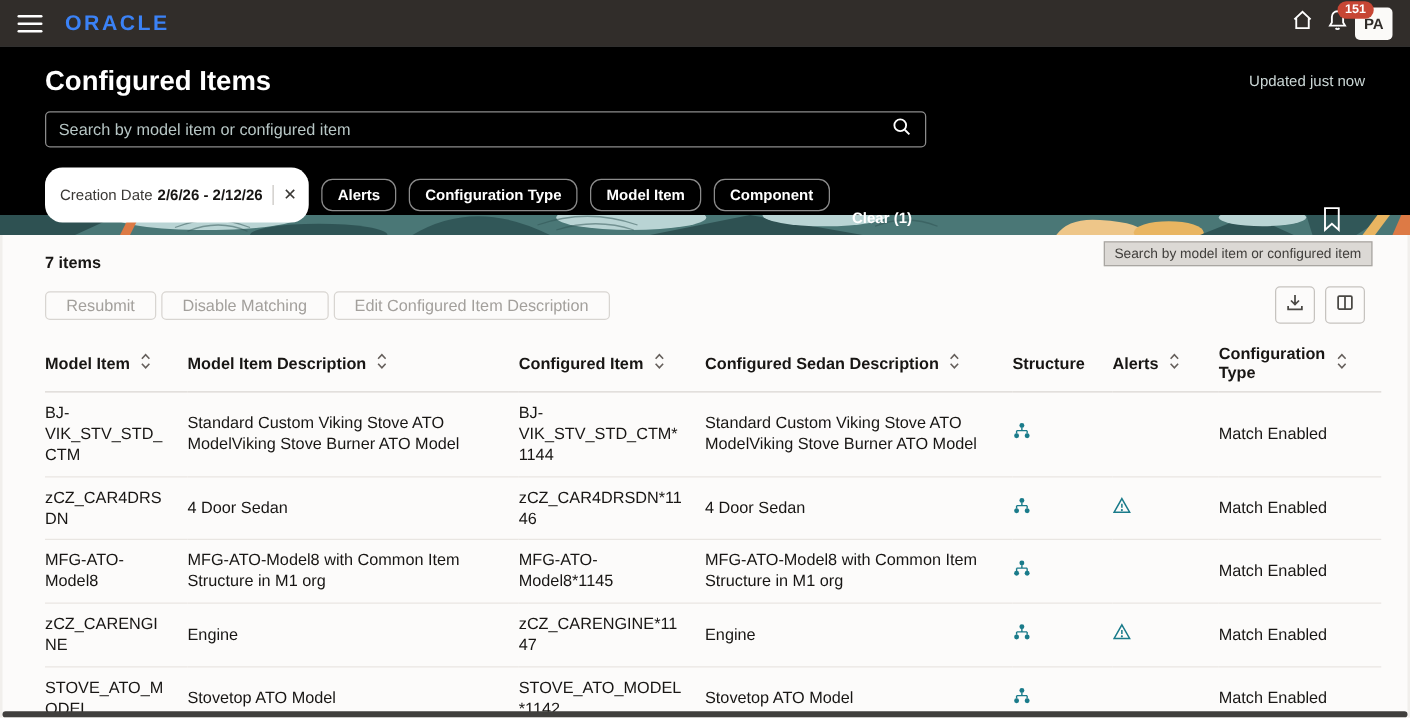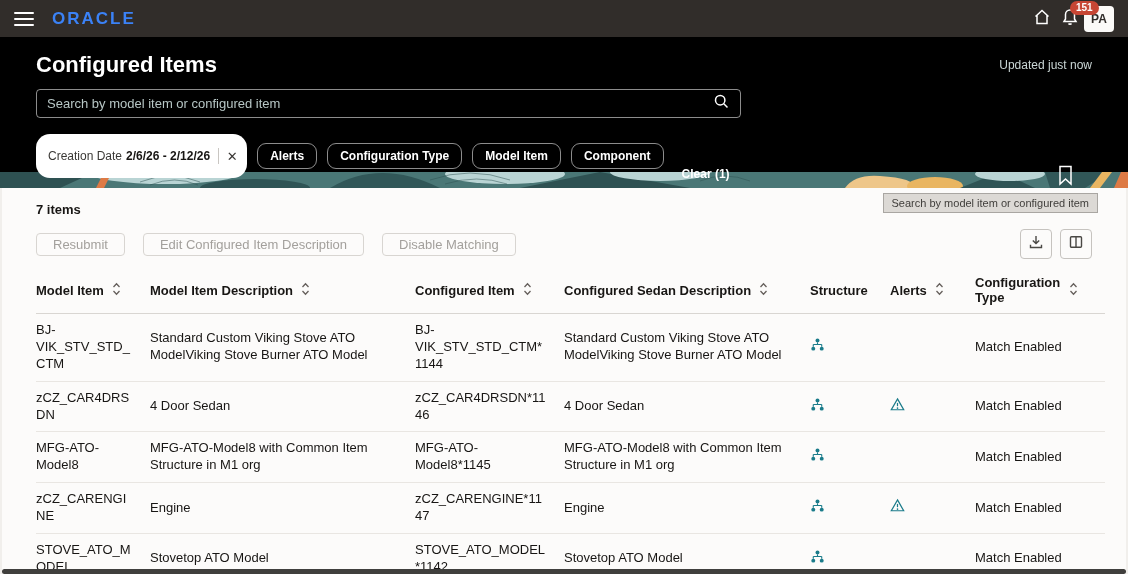--- a/index.html
+++ b/index.html
@@ -35,21 +35,21 @@
   .tooltip { position:absolute; right:30px; top:156px; background:#DCD9D5; border:1px solid #A9A6A2; color:#403E3B; font-size:11px; padding:3px 8px; white-space:nowrap; z-index:6; }
 
   
   .banner { height:16px; overflow:hidden; line-height:0; }
   .banner svg { display:block; }
 
   
   .content { background:#FCFBFA; margin:0 2px; border-radius:0 0 10px 10px; padding:10px 34px 6px 34px; min-height:368px; }
   .items-count { font-size:13px; font-weight:700; color:#181614; margin:4px 0 12px 0; }
   .toolbar { display:flex; align-items:center; }
-  .btn { background:transparent; border:1px solid #D8D5D1; color:#A3A09C; font-size:13px; font-family:inherit; border-radius:4px; height:23px; padding:0 16px; margin-right:18px; cursor:default; }
+  .btn { background:transparent; border:1px solid #D8D5D1; color:#A3A09C; font-size:13px; font-family:inherit; border-radius:4px; height:23px; padding:0 16px; margin-right:4px; cursor:default; }
   .toolbar-right { margin-left:auto; display:flex; gap:8px; }
   .tool-icon-btn { width:32px; height:30px; border:1px solid #C6C3BF; border-radius:4px; background:transparent; display:flex; align-items:center; justify-content:center; cursor:pointer; }
 
   
   table { border-collapse:collapse; table-layout:fixed; width:1069px; margin-top:10px; }
   col.c1{width:114px;} col.c2{width:265px;} col.c3{width:149px;} col.c4{width:246px;}
   col.c5{width:80px;} col.c6{width:85px;} col.c7{width:130px;}
   th { text-align:left; font-size:13px; font-weight:700; color:#181614; padding:6px 18px 8px 0; vertical-align:middle; border-bottom:1px solid #D9D6D2; cursor:pointer; }
   .th-inner { display:flex; align-items:center; gap:8px; }
   .sort-icon { flex:none; }
@@ -147,22 +147,22 @@
     <path d="M430,8 q40,-14 80,0 M445,12 q32,-10 62,0" stroke="#2E5152" stroke-width="1" fill="none" opacity=".5"></path>
     <path d="M700,9 q25,-10 50,0" stroke="#2E5152" stroke-width="1" fill="none" opacity=".5"></path>
   </svg>
 </div>
 
 <div class="content" data-name="content-card">
   <div class="items-count" data-name="items-count">7 items</div>
 
   <div class="toolbar" data-name="table-toolbar">
     <button class="btn" data-name="resubmit-button" disabled="">Resubmit</button>
+    <button class="btn" data-name="disable-matching-button" disabled="">Disable Matching</button>
     <button class="btn" data-name="edit-configured-item-description-button" disabled="">Edit Configured Item Description</button>
-    <button class="btn" data-name="disable-matching-button" disabled="">Disable Matching</button>
     <div class="toolbar-right">
       <div class="tool-icon-btn" data-name="download-button">
         <span data-name="download-icon">
           <svg width="16" height="16" viewBox="0 0 16 16" fill="none" stroke="#4A4844" stroke-width="1.4">
               <path d="M8 2 V9.2 M4.8 6.4 L8 9.6 L11.2 6.4"></path>
               <path d="M2.5 10.8 V13.5 H13.5 V10.8"></path>
             </svg>
         </span>
       </div>
       <div class="tool-icon-btn" data-name="manage-columns-button">

